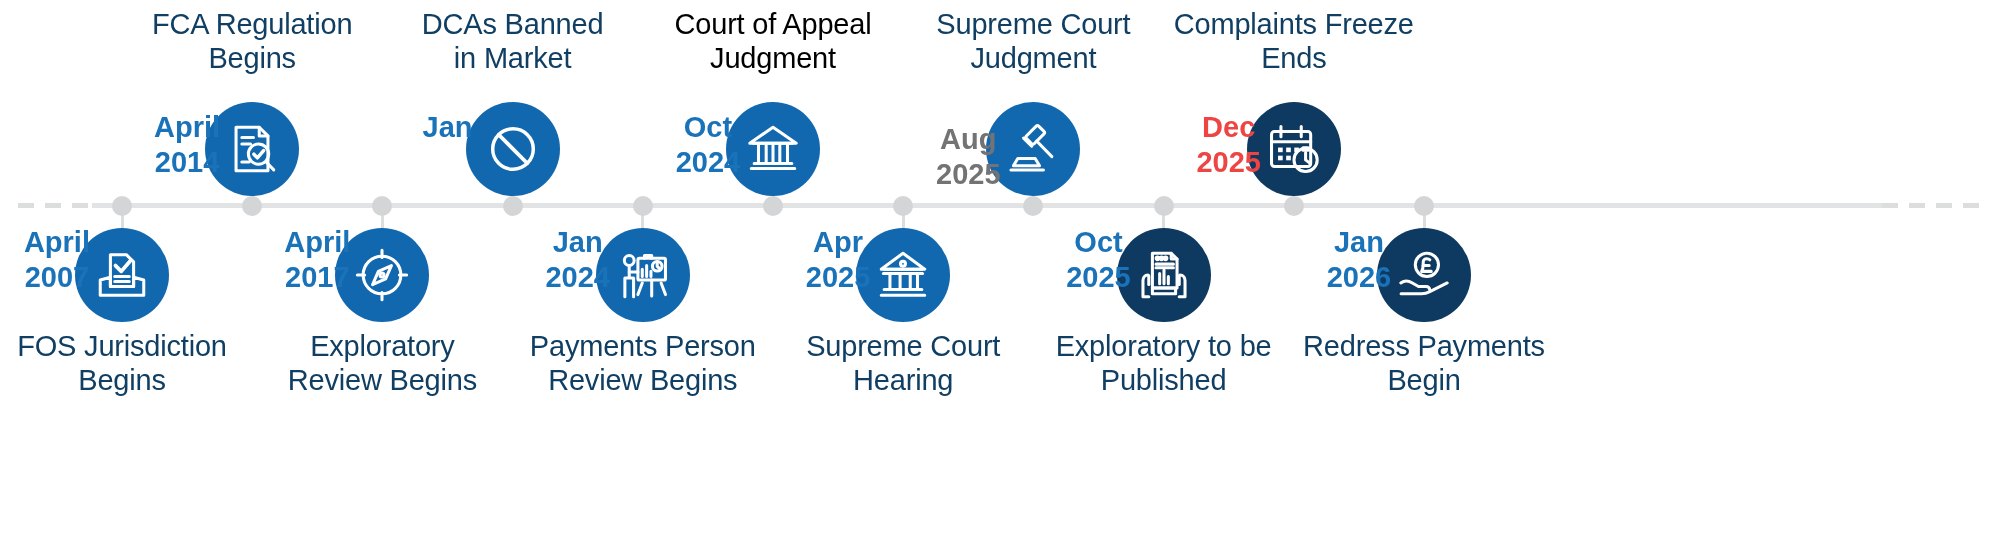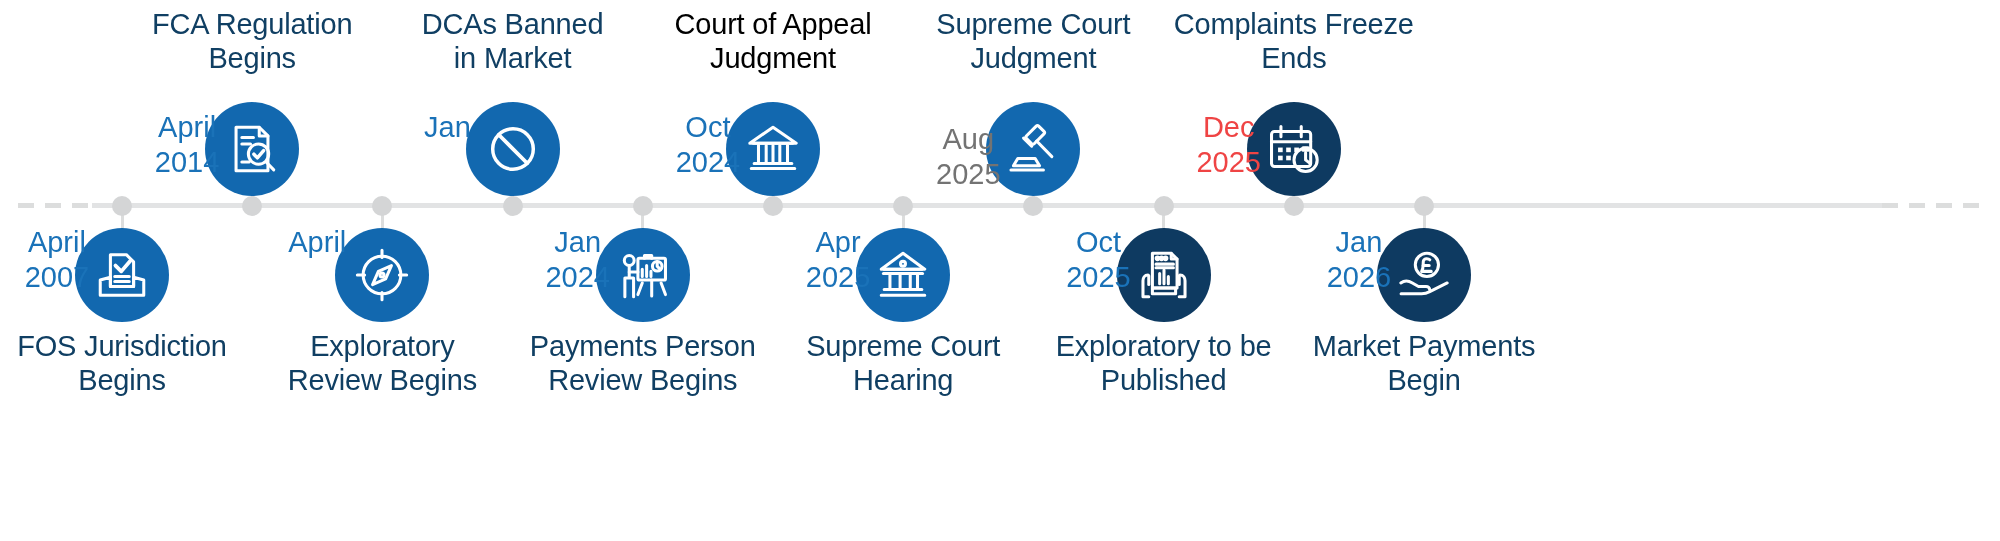--- a/index.html
+++ b/index.html
@@ -48,21 +48,21 @@
   .title{
     position:absolute;left:50%;width:300px;margin-left:-150px;
     text-align:center;
     font-size:29px;font-weight:normal;line-height:1.16;
     color:#103f63;
     letter-spacing:-0.2px;
   }
   .date{
     position:absolute;left:50%;width:170px;margin-left:-85px;
     text-align:center;
-    font-size:29px;font-weight:normal;line-height:1.22;
+    font-size:29px;font-weight:bold;line-height:1.22;
     color:#1a72b8;
   }
 
   
   .item.above .icon-circle{top:102px;}
   .item.above .title{top:8px;}
   .item.above .date{top:110px;}
 
   
   .item.below .icon-circle{top:228px;}
@@ -157,20 +157,21 @@
     <path d="M20 3v5M20 32v5M3 20h5M32 20h5"></path>
    </g>
           </svg>
         </div>
         <div class="title" style="color: rgb(16, 63, 99);">
           <div>Exploratory</div>
           <div>Review Begins</div>
         </div>
         <div class="date" style="color: rgb(26, 114, 184); margin-left: -150.1px;">
           <div>April</div>
+          <div>2017</div>
         </div>
       </div>
       <div class="item above" style="left: 512.6px;">
         <div class="icon-circle" style="background: rgb(18, 104, 175);">
           <svg viewBox="0 0 40 40">
             <g fill="none" stroke="#ffffff" stroke-width="2.1" stroke-linecap="round" stroke-linejoin="round">
     <circle cx="20" cy="20" r="14" stroke-width="2.4"></circle>
     <path d="M10.2 10.2L29.8 29.8" stroke-width="2.6"></path>
    </g>
           </svg>
@@ -331,21 +332,21 @@
           <svg viewBox="0 0 40 40">
             <g fill="none" stroke="#ffffff" stroke-width="2.1" stroke-linecap="round" stroke-linejoin="round">
     <circle cx="22" cy="13" r="8"></circle>
     <path d="M19 17.5h6M19.2 13.4h4.4M24 9.5c-.9-.9-3.8-1.3-4.4.8-.4 1.5.3 4.6-1.2 7.2"></path>
     <path d="M4 25.5c2.5-1.8 5.5-1.5 8 0l4.2 2.4h5.3c1.4 0 2.4.9 2.4 2.1"></path>
     <path d="M36 25.5L24 31.5c-2.2 1.1-3.3 1.4-5.6 1.4H4.2"></path>
    </g>
           </svg>
         </div>
         <div class="title" style="color: rgb(16, 63, 99);">
-          <div>Market Payments</div>
+          <div>Redress Payments</div>
           <div>Begin</div>
         </div>
         <div class="date" style="color: rgb(26, 114, 184); margin-left: -150.1px;">
           <div>Jan</div>
           <div>2026</div>
         </div>
       </div>
     </div>
 
 </div>

